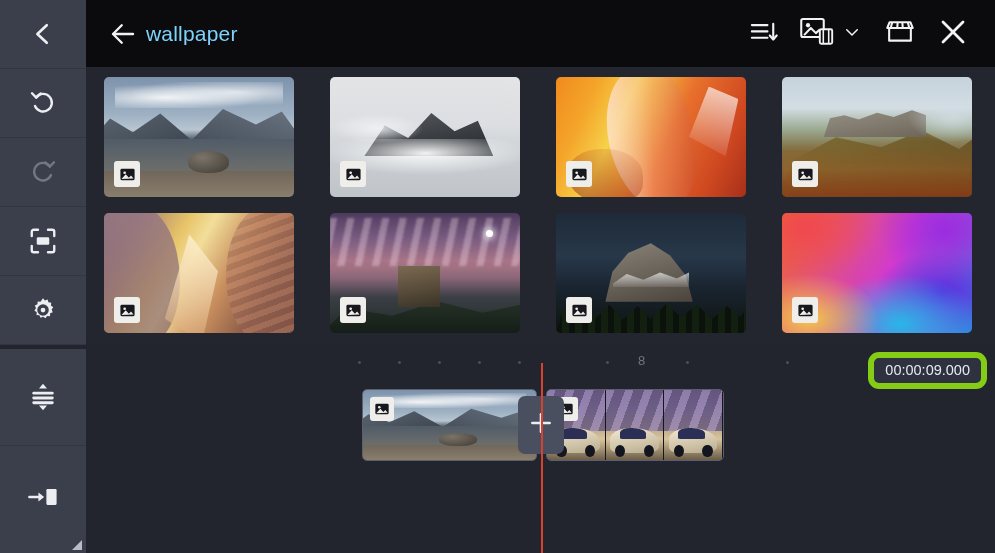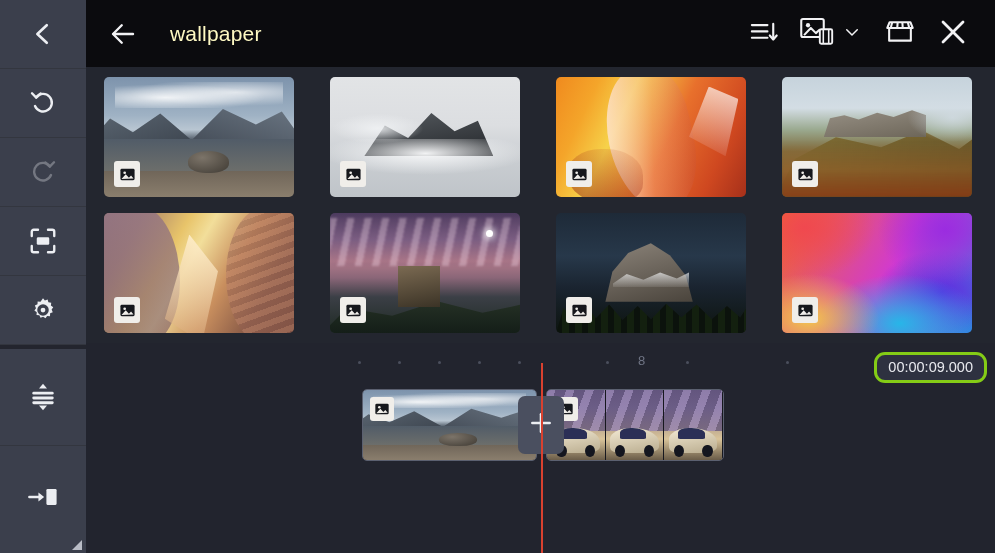--- a/index.html
+++ b/index.html
@@ -41,22 +41,22 @@
   
   #header {
     height: 67px; width: 909px;
     background: #0b0b0e;
     display: flex; align-items: center;
     padding: 0 18px 0 22px;
     flex: 0 0 67px;
   }
   #back-arrow { width: 30px; height: 30px; flex: 0 0 30px; cursor: pointer; }
   #title {
-    color: #fef9c3; font-size: 21px; letter-spacing: .2px;
-    margin-left: 32px; white-space: nowrap;
+    color: #7dd3fc; font-size: 21px; letter-spacing: .2px;
+    margin-left: 8px; white-space: nowrap;
   }
   #header-actions { margin-left: auto; display: flex; align-items: center; gap: 4px; }
   .hbtn {
     height: 46px; display: flex; align-items: center; justify-content: center;
     padding: 0 8px; cursor: pointer;
   }
   .hbtn.media { padding-right: 2px; }
   .chev { padding: 0 10px 0 2px; cursor: pointer; display: flex; align-items: center; }
 
   
@@ -207,21 +207,21 @@
     background: #ee6b57; color: #fff;
     font-size: 14.5px; padding: 4px 13px 5px;
     border-radius: 12px; white-space: nowrap;
     cursor: pointer;
   }
   #duration-pill {
     position: absolute; top: 9px; right: 8px;
     background: #2e3140; color: #e8e9ee;
     font-size: 14.5px; padding: 4px 11px 5px;
     border-radius: 11px; white-space: nowrap;
-    border: 3px solid #84cc16;
+    border: 6px solid #84cc16;
   }
   #playhead {
     position: absolute; top: 20px; bottom: 0; width: 2px;
     background: #d9412f; z-index: 7;
   }
   .clip {
     position: absolute;
     border-radius: 5px; overflow: hidden;
     border: 1px solid #5b6070;
   }

